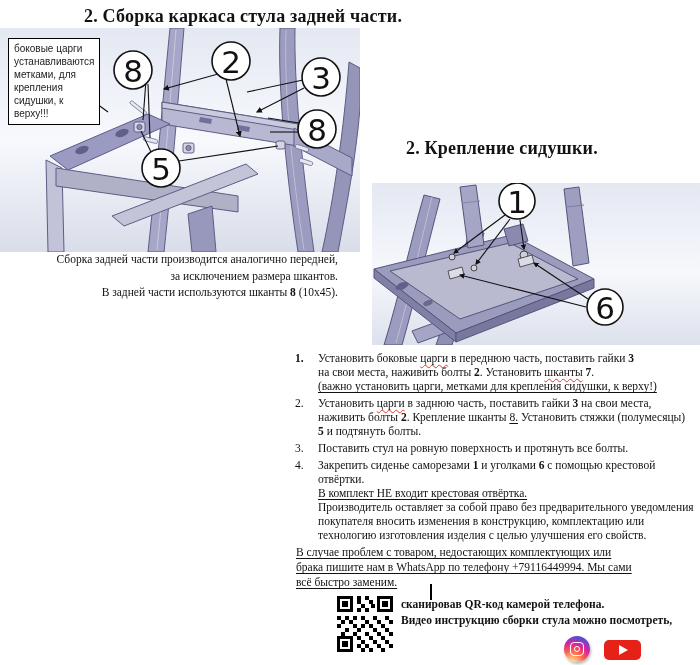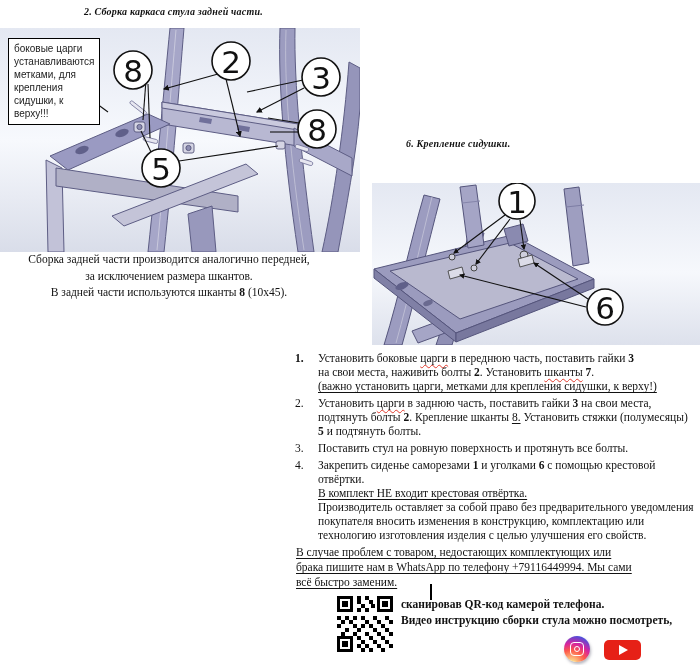--- a/index.html
+++ b/index.html
@@ -8,25 +8,24 @@
     position:relative;
     background:#ffffff;
     font-family:"Liberation Serif", serif;
     color:#121212;
     overflow:hidden;
   }
   .abs { position:absolute; }
 
   
   .sec-title {
-    font-size:10px;
+    font-size:18px;
     font-weight:bold;
     letter-spacing:.2px;
     white-space:nowrap;
-    font-style:italic;
   }
 
   
   .callout-box {
     left:8px; top:38px; width:92px;
     background:#ffffff;
     border:1.6px solid #000;
     padding:3px 4px 4px 5px;
     font-family:"Liberation Sans", sans-serif;
     font-size:10px;
@@ -181,27 +180,27 @@
     <text class="balloon-num" x="321" y="50" text-anchor="middle" dominant-baseline="central">3</text>
     <circle cx="317" cy="101" r="19" fill="#fff" stroke="#111" stroke-width="1.6"></circle>
     <text class="balloon-num" x="317" y="102" text-anchor="middle" dominant-baseline="central">8</text>
     <circle cx="161" cy="140" r="19" fill="#fff" stroke="#111" stroke-width="1.6"></circle>
     <text class="balloon-num" x="161" y="141" text-anchor="middle" dominant-baseline="central">5</text>
   </g>
 </svg>
 
 <div class="abs callout-box">боковые царги устанавливаются метками, для крепления сидушки, к верху!!!</div>
 
-<div class="abs left-note" style="text-align:center;">
+<div class="abs left-note" style="text-align:right;">
     <div class="ln"><span>Сборка задней части производится аналогично передней,</span></div>
     <div class="ln"><span>за исключением размера шкантов.</span></div>
     <div class="ln"><span>В задней части используются шканты </span><span class="b">8</span><span> (10x45).</span></div>
   </div>
 
-<div class="abs sec-title" style="left:406px; top:138px;">6.   Крепление сидушки.</div>
+<div class="abs sec-title" style="left:406px; top:138px;">2.   Крепление сидушки.</div>
 
 <svg class="abs" style="left:372px; top:183px;" width="328" height="162" viewBox="0 0 328 162">
   <defs>
     <linearGradient id="bg2" x1="0" y1="0" x2="0" y2="1">
       <stop offset="0" stop-color="#e4e8f2"></stop>
       <stop offset="0.55" stop-color="#f6f8fc"></stop>
       <stop offset="1" stop-color="#dde1ec"></stop>
     </linearGradient>
     <marker id="ah2" viewBox="0 0 10 10" refX="8" refY="5" markerWidth="5" markerHeight="5" orient="auto">
       <path d="M0,0 L10,5 L0,10 z" fill="#111"></path>
@@ -265,21 +264,21 @@
         <div class="ln"><span>Установить боковые </span><span class="sq">царги</span><span> в переднюю часть, поставить гайки </span><span class="b">3</span></div>
         <div class="ln"><span>на свои места, наживить болты </span><span class="b">2</span><span>. Установить </span><span class="sq">шканты</span><span> </span><span class="b">7</span><span>.</span></div>
         <div class="ln"><span class="bu">(важно установить царги, метками для крепления сидушки, к верху!)</span></div>
       </div>
   </div>
 
   <div class="li">
     <span class="num">2.</span>
     <div>
         <div class="ln"><span>Установить </span><span class="sq">царги</span><span> в заднюю часть, поставить гайки </span><span class="b">3</span><span> на свои места,</span></div>
-        <div class="ln"><span>подтянуть болты </span><span class="b">2</span><span>. Крепление шканты </span><span class="bu">8.</span><span> Установить стяжки (полумесяцы)</span></div>
+        <div class="ln"><span>наживить болты </span><span class="b">2</span><span>. Крепление шканты </span><span class="bu">8.</span><span> Установить стяжки (полумесяцы)</span></div>
         <div class="ln"><span class="b">5</span><span> и подтянуть болты.</span></div>
       </div>
   </div>
 
   <div class="li">
     <span class="num">3.</span>
     <div>
         <div class="ln"><span>Поставить стул на ровную поверхность и протянуть все болты.</span></div>
       </div>
   </div>

